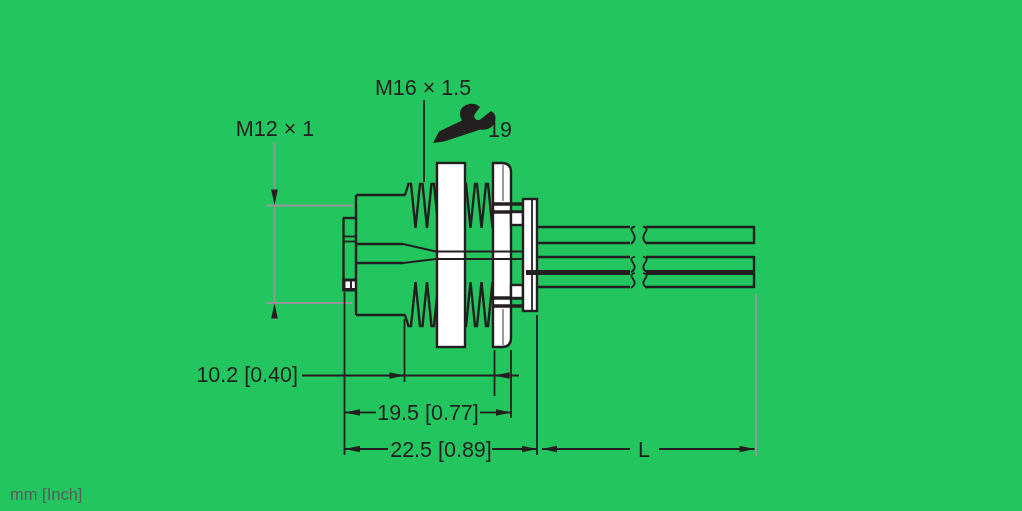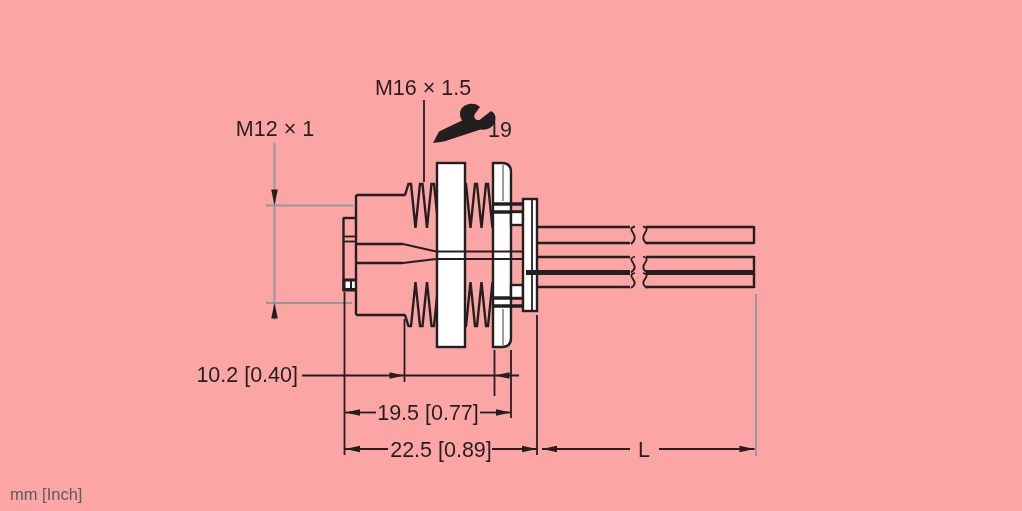--- a/index.html
+++ b/index.html
@@ -1,16 +1,16 @@
 <!DOCTYPE html>
 <html><head>
 <meta charset="utf-8">
 <style>
   html,body{margin:0;padding:0;background:#ffffff;}
-  .stage{position:relative;width:1022px;height:511px;background:#fca5a5;overflow:hidden;}
+  .stage{position:relative;width:1022px;height:511px;background:#22c55e;overflow:hidden;}
   svg{display:block;}
   .obj{stroke:#231f20;stroke-width:2.4;fill:none;stroke-linejoin:miter;stroke-linecap:butt;}
   .objthin{stroke:#231f20;stroke-width:1.8;fill:none;}
   .objfill{fill:#231f20;stroke:none;}
   .white{fill:#ffffff;}
   .bar{stroke:#231f20;stroke-width:3.5;fill:none;}
   .thick{stroke:#231f20;stroke-width:5;fill:none;}
   .dim{stroke:#231f20;stroke-width:1.8;fill:none;}
   .gray{stroke:#95979a;stroke-width:1.9;fill:none;}
   .arrow{fill:#231f20;stroke:none;}

